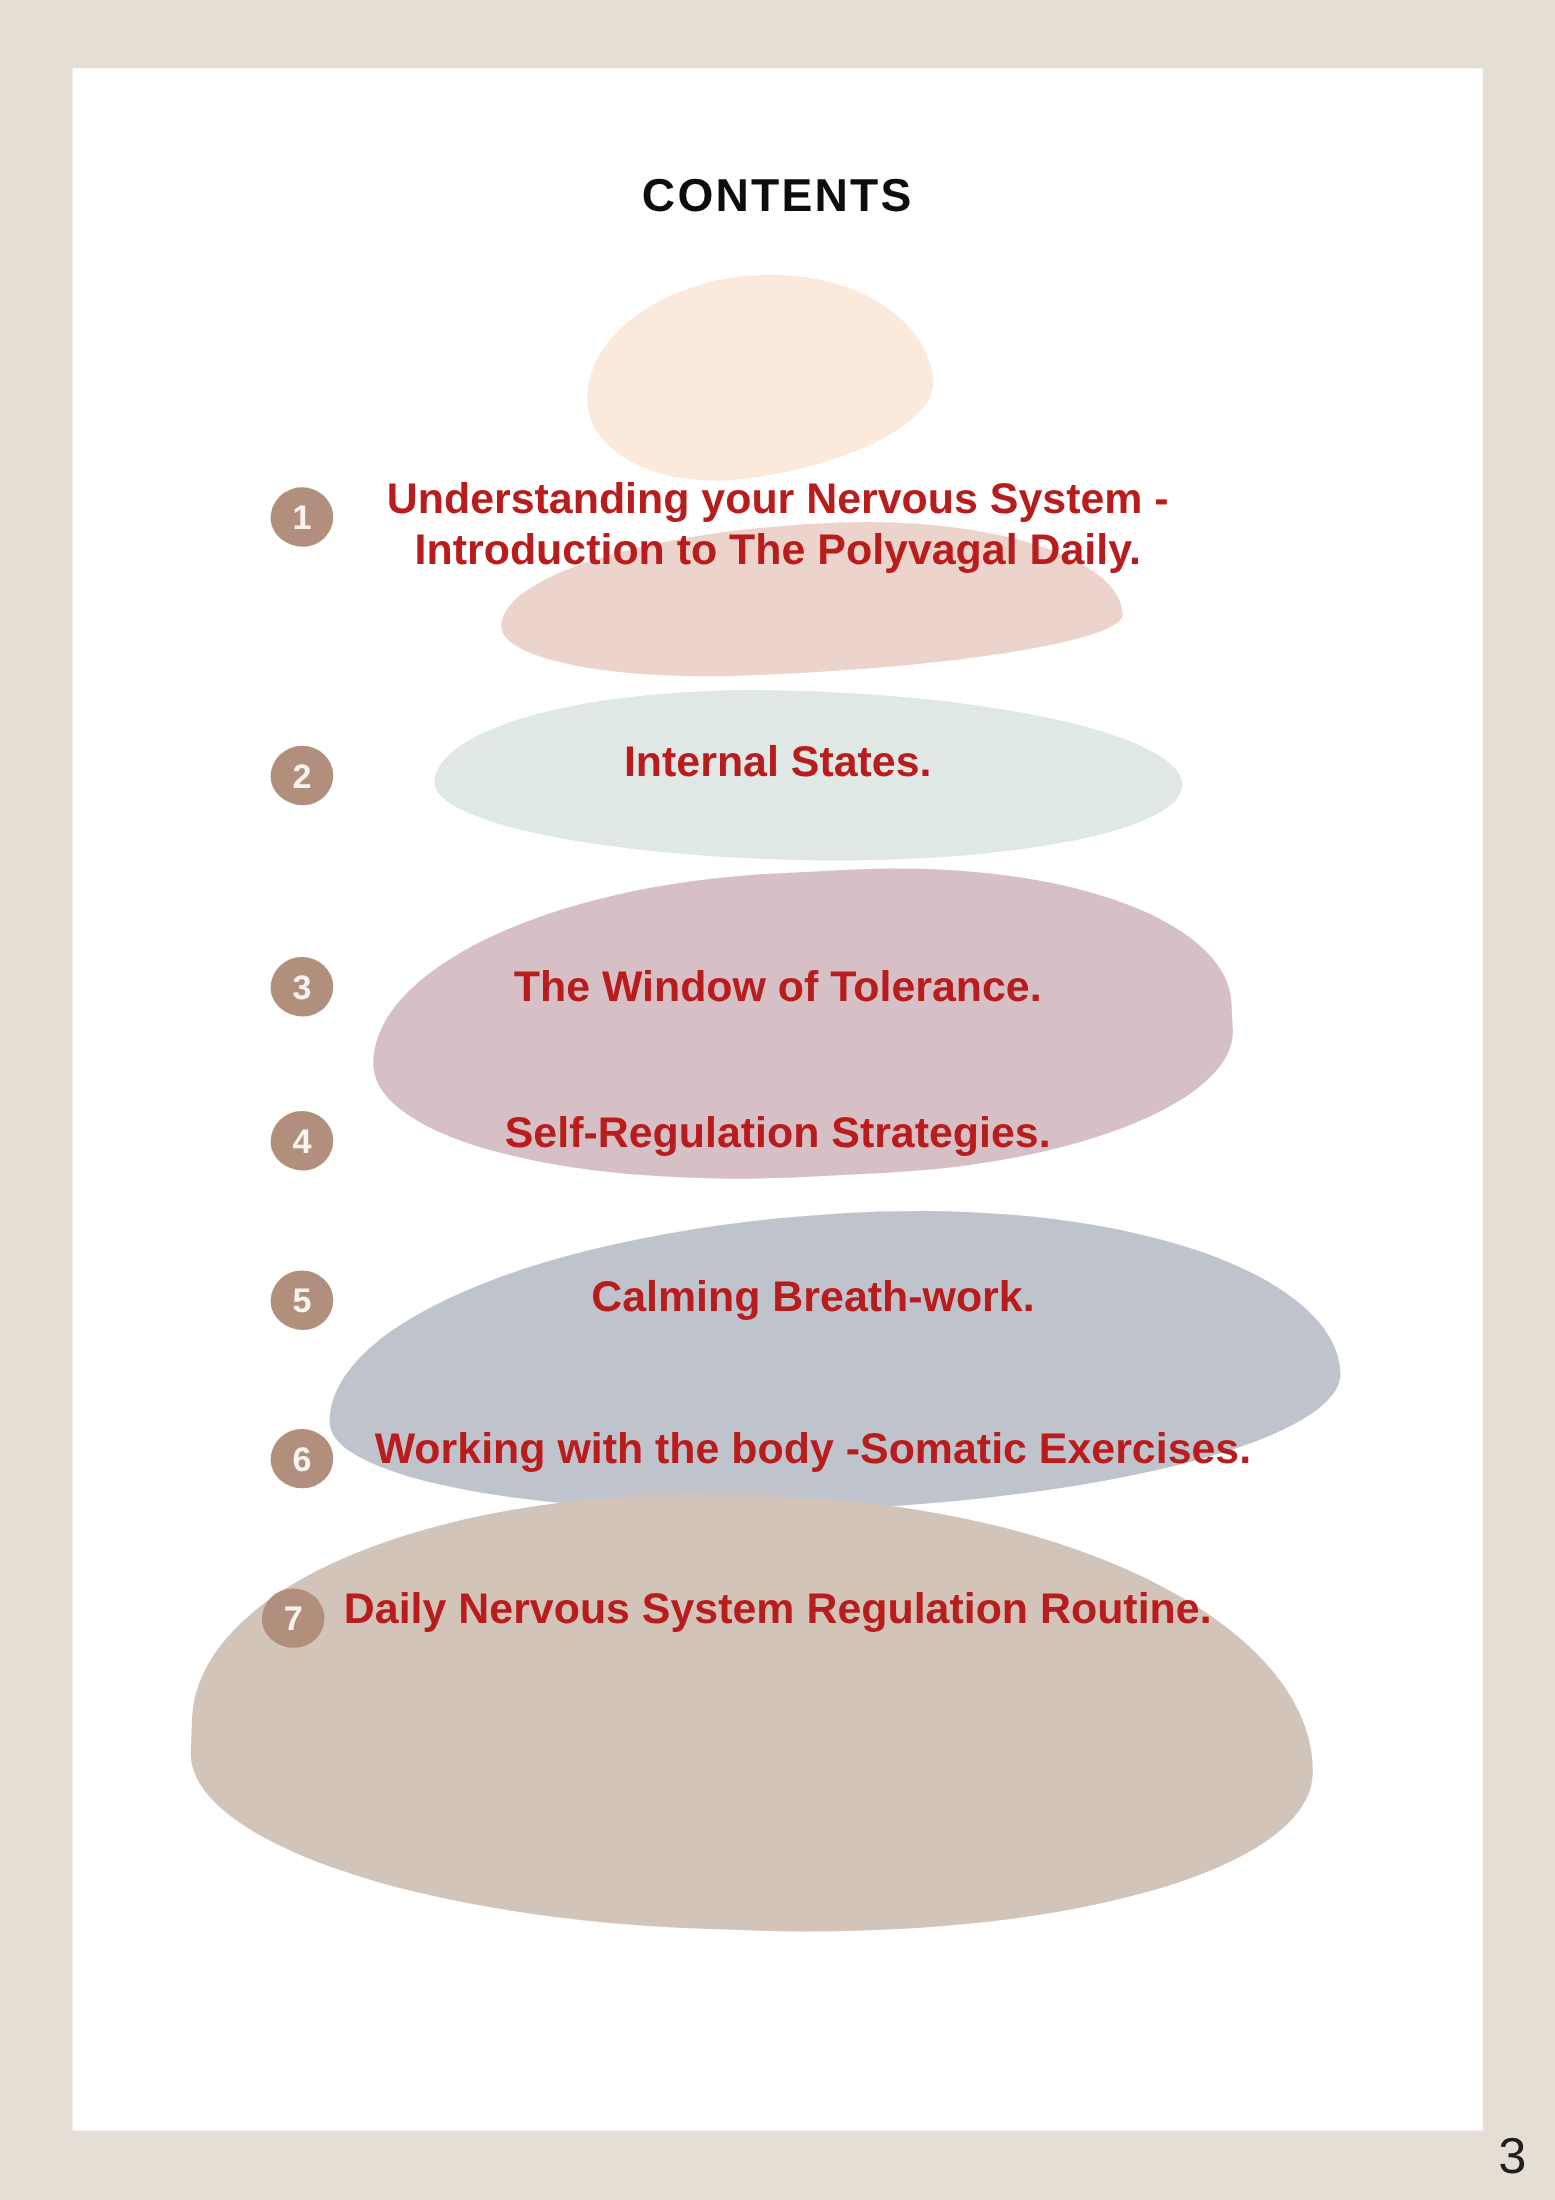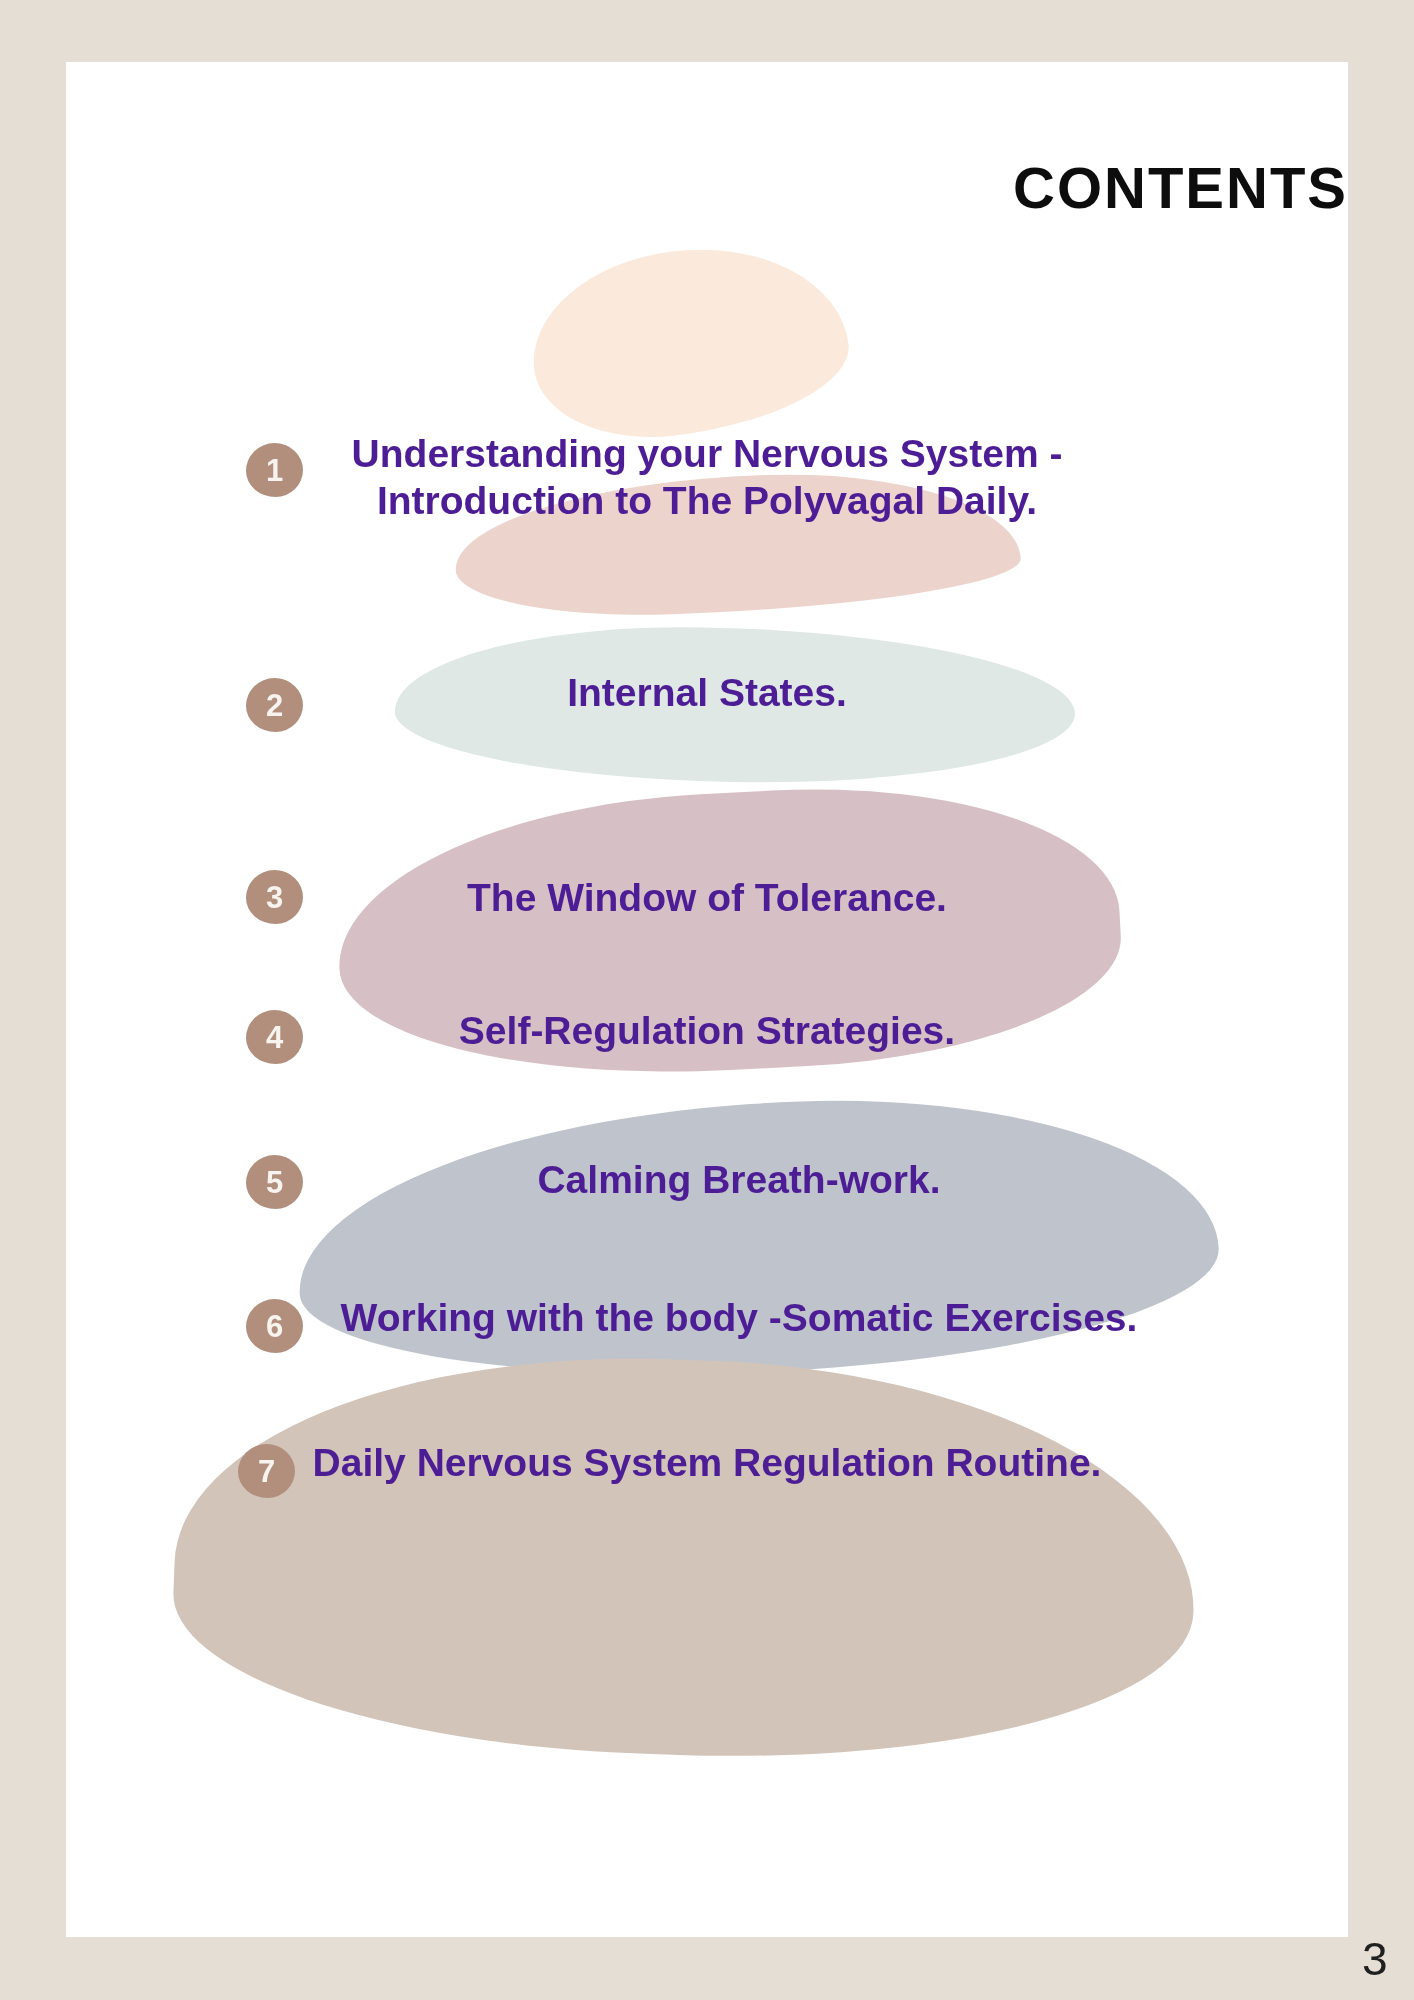--- a/index.html
+++ b/index.html
@@ -10,22 +10,22 @@
     font-family:"Liberation Sans",sans-serif;
     overflow:hidden;
   }
   .page{
     position:absolute;left:66px;top:62px;
     width:1282px;height:1875px;
     background:#ffffff;
   }
   .page-title{
     position:absolute;left:0;top:92px;width:100%;
-    text-align:right;
-    font-size:58px;font-weight:bold;letter-spacing:2px;
+    text-align:center;
+    font-size:42px;font-weight:bold;letter-spacing:2px;
     color:#0d0d0d;
   }
   
   .blob{position:absolute;z-index:0;}
   .blob-cream{
     left:466px;top:188px;width:315px;height:183px;
     background:#fbe9dc;
     border-radius:48% 52% 58% 42% / 55% 62% 38% 45%;
     transform:rotate(-7deg);
   }
@@ -70,21 +70,21 @@
     font-size:31px;font-weight:bold;
     display:flex;align-items:center;justify-content:center;
     line-height:1;
   }
   .item-text{
     position:absolute;z-index:2;
     left:0;width:100%;
     text-align:center;
     font-size:39px;font-weight:bold;
     line-height:47px;
-    color:#4c1d95;
+    color:#b91c1c;
   }
   .item-text span{display:block;}
   .page-number{
     position:absolute;left:1362px;top:1932px;
     font-size:46px;font-weight:normal;
     color:#1f1f1f;z-index:3;
   }
 </style>
 </head>
 <body>

